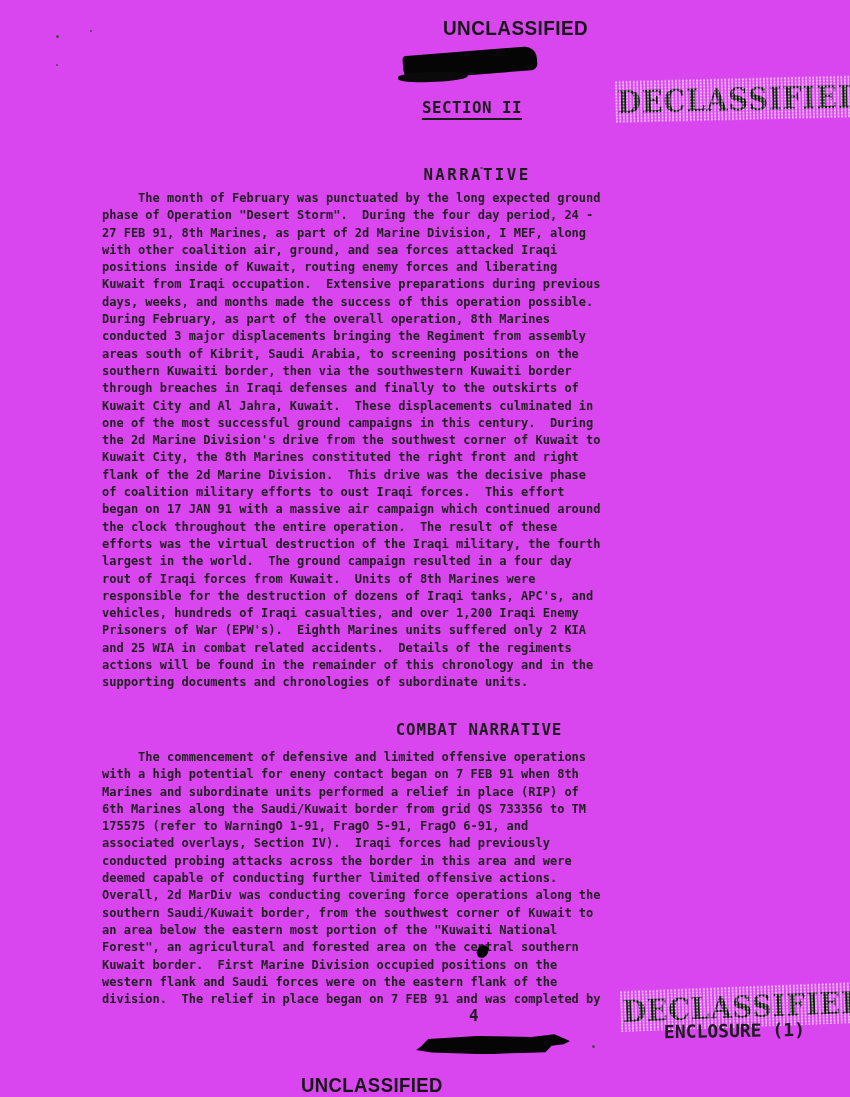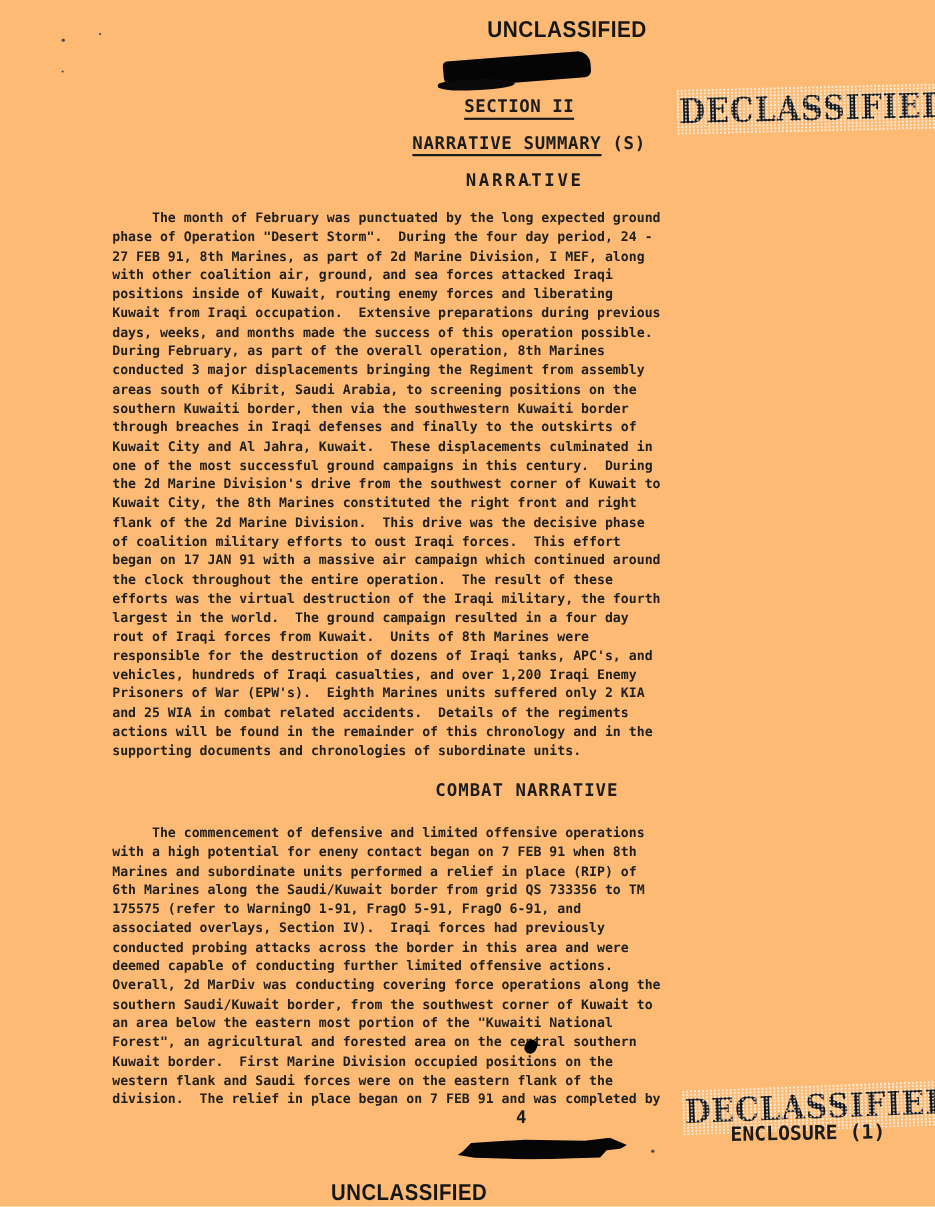--- a/index.html
+++ b/index.html
@@ -1,17 +1,17 @@
 <!DOCTYPE html>
 <html><head>
 <meta charset="utf-8">
 <style>
   html,body{margin:0;padding:0;background:#ffffff;}
   .page{
-    position:relative;width:850px;height:1097px;background:#fdba74;
+    position:relative;width:850px;height:1097px;background:#d946ef;
     font-family:"DejaVu Sans Mono",monospace;color:#1c1c1c;overflow:hidden;
   }
   .classification{
     position:absolute;font-family:"Liberation Sans",sans-serif;font-weight:bold;
     color:#161616;white-space:nowrap;transform-origin:left top;
   }
   .classification-top{left:443px;top:16px;font-size:21px;letter-spacing:.5px;transform:scaleX(.9);}
   .classification-bottom{left:301px;top:1073px;font-size:21px;letter-spacing:.5px;transform:scaleX(.88);}
   .redaction{position:absolute;background:#050505;}
   .redaction-top{
@@ -21,21 +21,21 @@
   .redaction-top::before{
     content:"";position:absolute;left:-6px;bottom:-4px;width:70px;height:10px;
     background:#0a0a0a;border-radius:40% 60% 50% 50%;transform:rotate(2deg);
   }
   .redaction-bottom{
     left:416px;top:1035px;width:154px;height:19px;transform:rotate(-1deg);
     clip-path:polygon(3% 55%,8% 15%,40% 4%,75% 14%,90% 2%,100% 38%,96% 55%,88% 62%,84% 96%,45% 100%,10% 86%,0% 72%);
   }
   .heading{
     position:absolute;transform:translateX(-50%);font-size:15.8px;font-weight:bold;
-    white-space:nowrap;color:#1c1c1c;
+    white-space:nowrap;color:#1c1c1c;margin-top:11px;
   }
   .heading-section{left:472px;top:87px;letter-spacing:.5px;}
   .heading-narrative{left:481px;top:120px;letter-spacing:.6px;}
   .heading-overview{left:477px;top:154px;letter-spacing:2.4px;}
   .heading-combat{left:479px;top:709px;letter-spacing:.9px;}
   .underlined{border-bottom:2px solid #1c1c1c;padding-bottom:1px;}
   .suffix{margin-left:10px;}
   .body-text{
     position:absolute;margin:0;font-family:"DejaVu Sans Mono",monospace;
     font-size:12px;line-height:17.3px;font-weight:bold;color:#1f1f1f;
@@ -84,23 +84,20 @@
   <div class="classification classification-top">UNCLASSIFIED</div>
 
   <div class="redaction redaction-top"></div>
 
   <div class="stamp stamp-top">DECLASSIFIED</div>
 
   <div class="heading heading-section">
     <span class="underlined">SECTION II</span>
   </div>
 
-  <div class="heading heading-narrative">
-    <span class="underlined">NARRATIVE SUMMARY</span><span class="suffix">(S)</span>
-  </div>
 
   <div class="heading heading-overview">NARRATIVE</div>
 
   <pre class="body-text para-overview">     The month of February was punctuated by the long expected ground
 phase of Operation "Desert Storm".  During the four day period, 24 -
 27 FEB 91, 8th Marines, as part of 2d Marine Division, I MEF, along
 with other coalition air, ground, and sea forces attacked Iraqi
 positions inside of Kuwait, routing enemy forces and liberating
 Kuwait from Iraqi occupation.  Extensive preparations during previous
 days, weeks, and months made the success of this operation possible.

